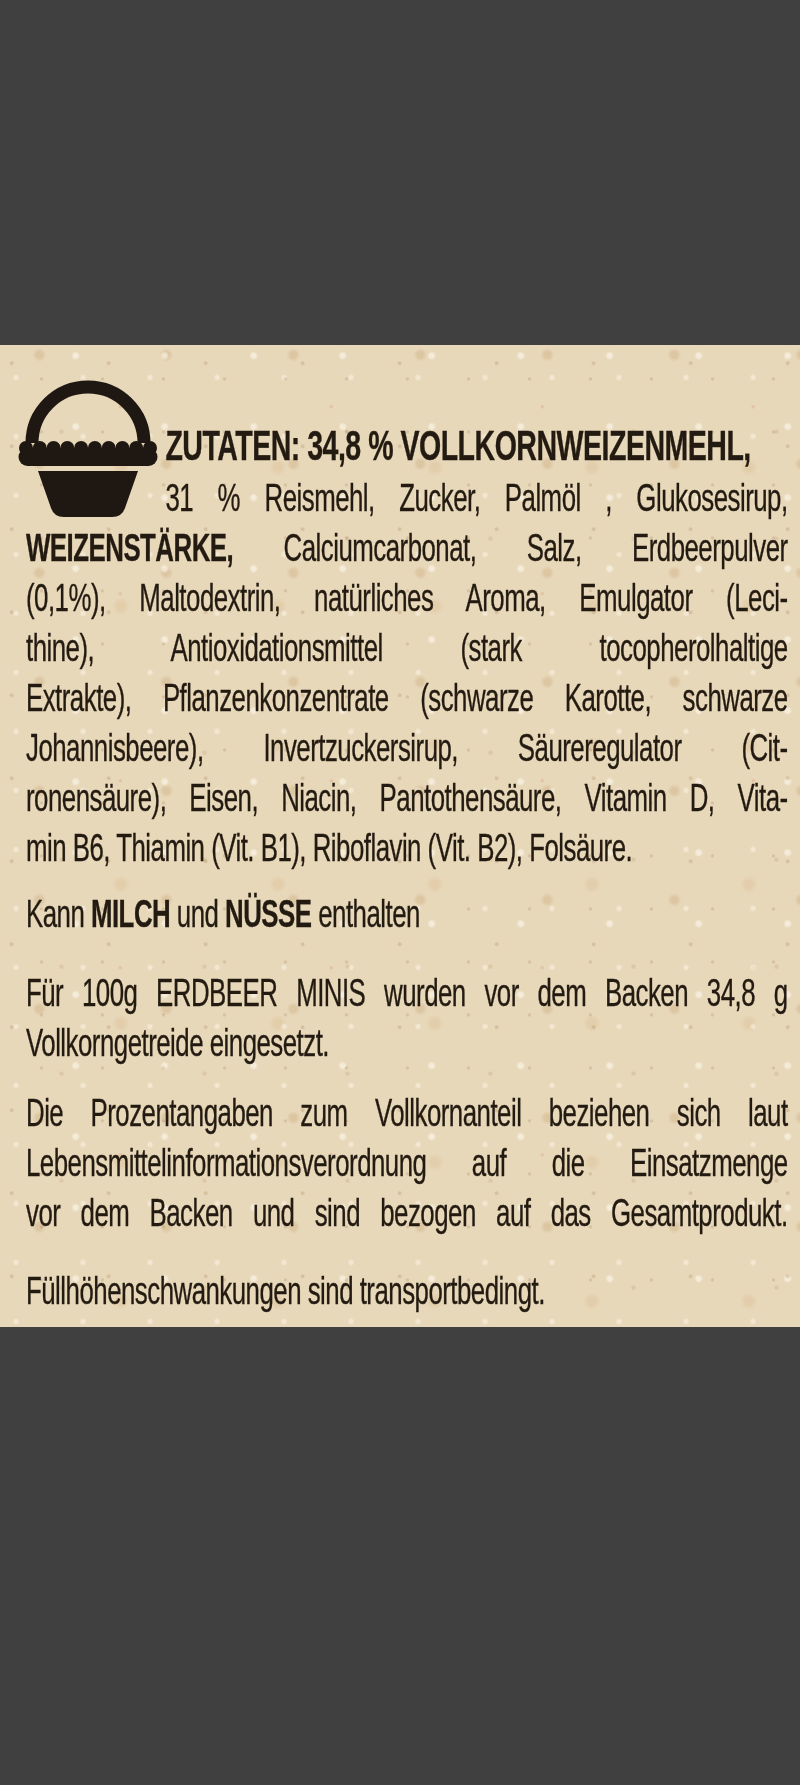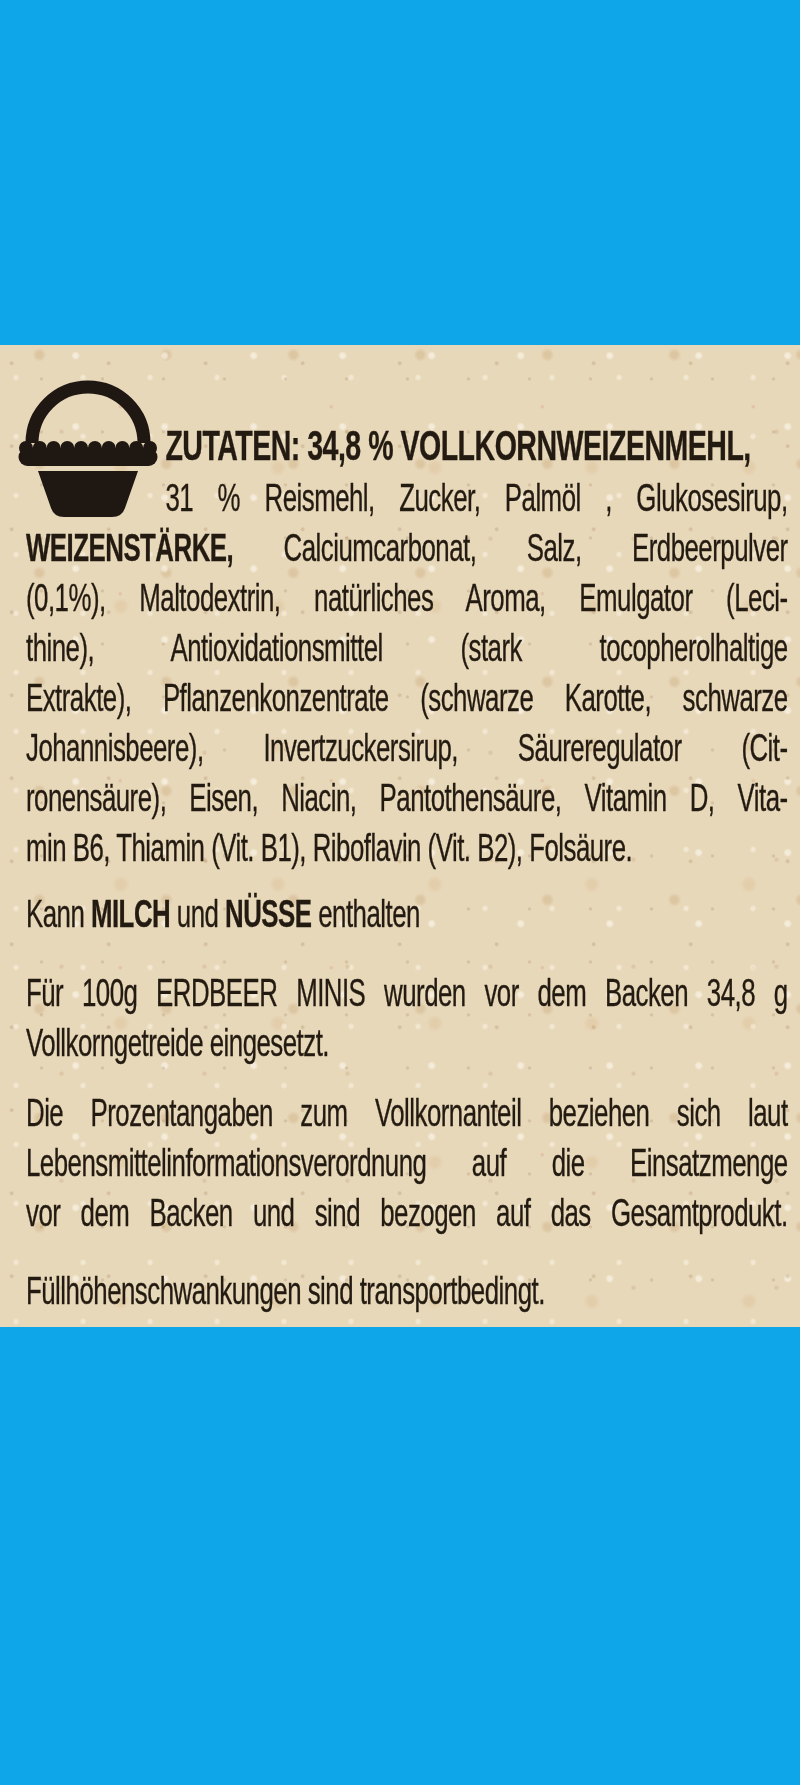--- a/index.html
+++ b/index.html
@@ -1,17 +1,17 @@
 <!DOCTYPE html>
 <html><head>
 <meta charset="utf-8">
 <style>
   html,body{margin:0;padding:0;}
   body{background:#ffffff;font-family:"Liberation Sans",sans-serif;}
-  .page{position:relative;width:800px;height:1785px;background:#0ea5e9;overflow:hidden;}
+  .page{position:relative;width:800px;height:1785px;background:#404040;overflow:hidden;}
 
   
   .label{
     position:absolute;left:0;top:345px;width:800px;height:982px;overflow:hidden;
     background-color:#e8d8ba;
     background-image:
       radial-gradient(circle at 12% 22%, rgba(151,111,62,0.22) 1.2px, rgba(151,111,62,0) 2.6px),
       radial-gradient(circle at 68% 64%, rgba(128,90,48,0.18) 1px, rgba(128,90,48,0) 2.2px),
       radial-gradient(circle at 43% 81%, rgba(173,134,84,0.20) 1.4px, rgba(173,134,84,0) 3px),
       radial-gradient(circle at 85% 15%, rgba(255,252,244,0.55) 2px, rgba(255,252,244,0) 4.5px),

